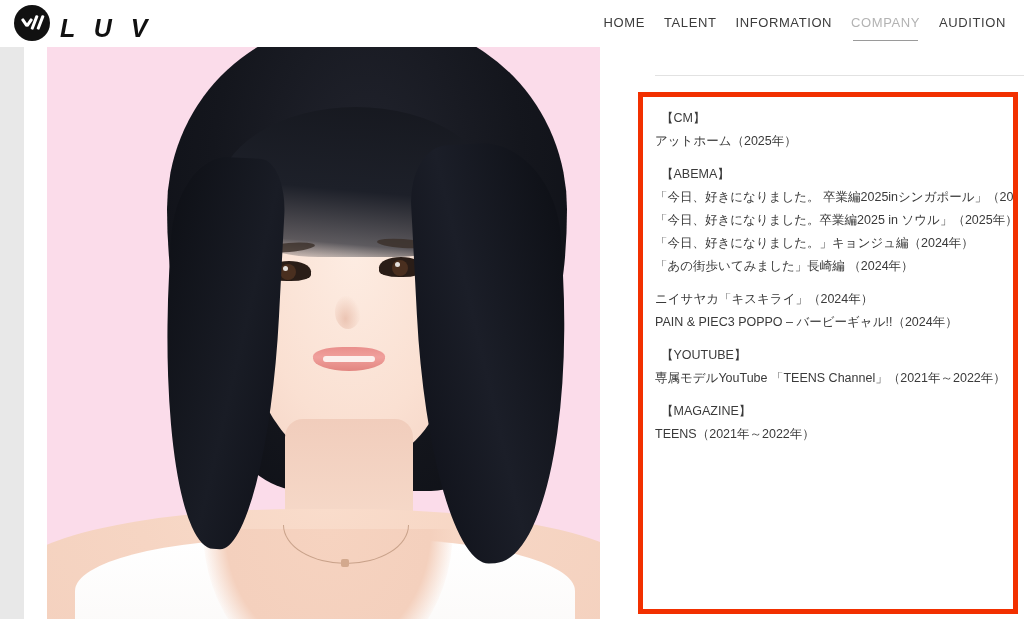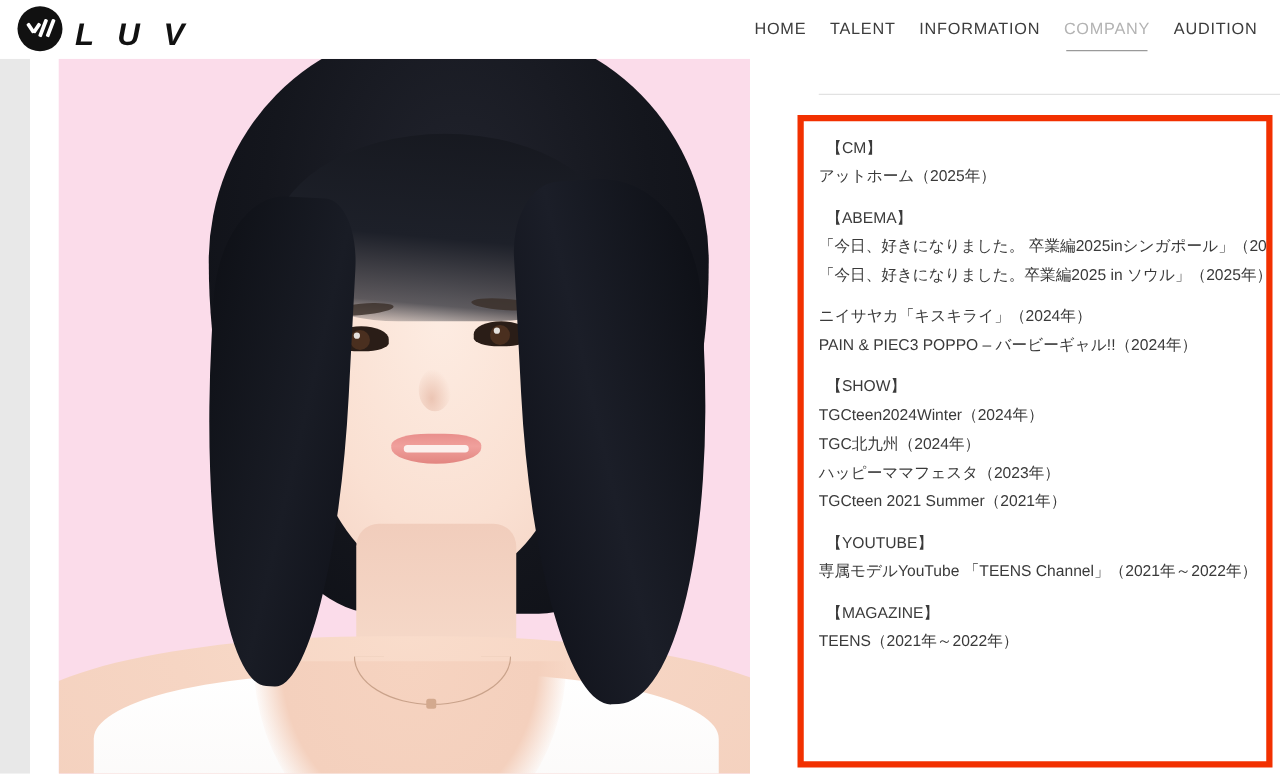--- a/index.html
+++ b/index.html
@@ -426,34 +426,29 @@
 
         <div class="credits-group">
           <div class="group-heading">【CM】</div>
           <div class="credit-line">アットホーム（2025年）</div>
         </div>
 
         <div class="credits-group">
           <div class="group-heading">【ABEMA】</div>
           <div class="credit-line">「今日、好きになりました。 卒業編2025inシンガポール」（2025年）</div>
           <div class="credit-line">「今日、好きになりました。卒業編2025 in ソウル」（2025年）</div>
+          <div class="credit-line">「今日、好きになりました。」キョンジュ編（2024年）</div>
+          <div class="credit-line">「あの街歩いてみました」長崎編 （2024年）</div>
         </div>
 
         <div class="credits-group">
           <div class="credit-line">ニイサヤカ「キスキライ」（2024年）</div>
           <div class="credit-line">PAIN &amp; PIEC3 POPPO – バービーギャル!!（2024年）</div>
         </div>
 
-        <div class="credits-group">
-          <div class="group-heading">【SHOW】</div>
-          <div class="credit-line">TGCteen2024Winter（2024年）</div>
-          <div class="credit-line">TGC北九州（2024年）</div>
-          <div class="credit-line">ハッピーママフェスタ（2023年）</div>
-          <div class="credit-line">TGCteen 2021 Summer（2021年）</div>
-        </div>
 
         <div class="credits-group">
           <div class="group-heading">【YOUTUBE】</div>
           <div class="credit-line">専属モデルYouTube 「TEENS Channel」（2021年～2022年）</div>
         </div>
 
         <div class="credits-group">
           <div class="group-heading">【MAGAZINE】</div>
           <div class="credit-line">TEENS（2021年～2022年）</div>
         </div>

